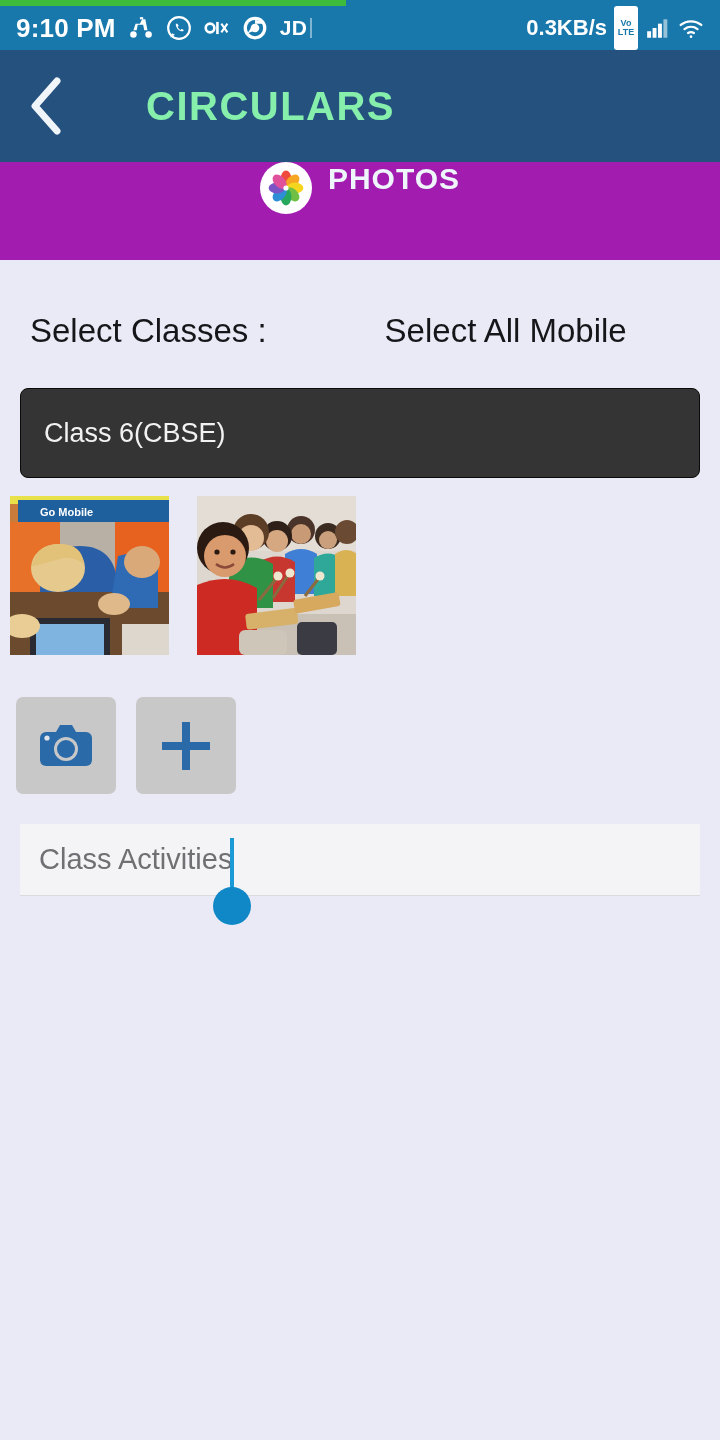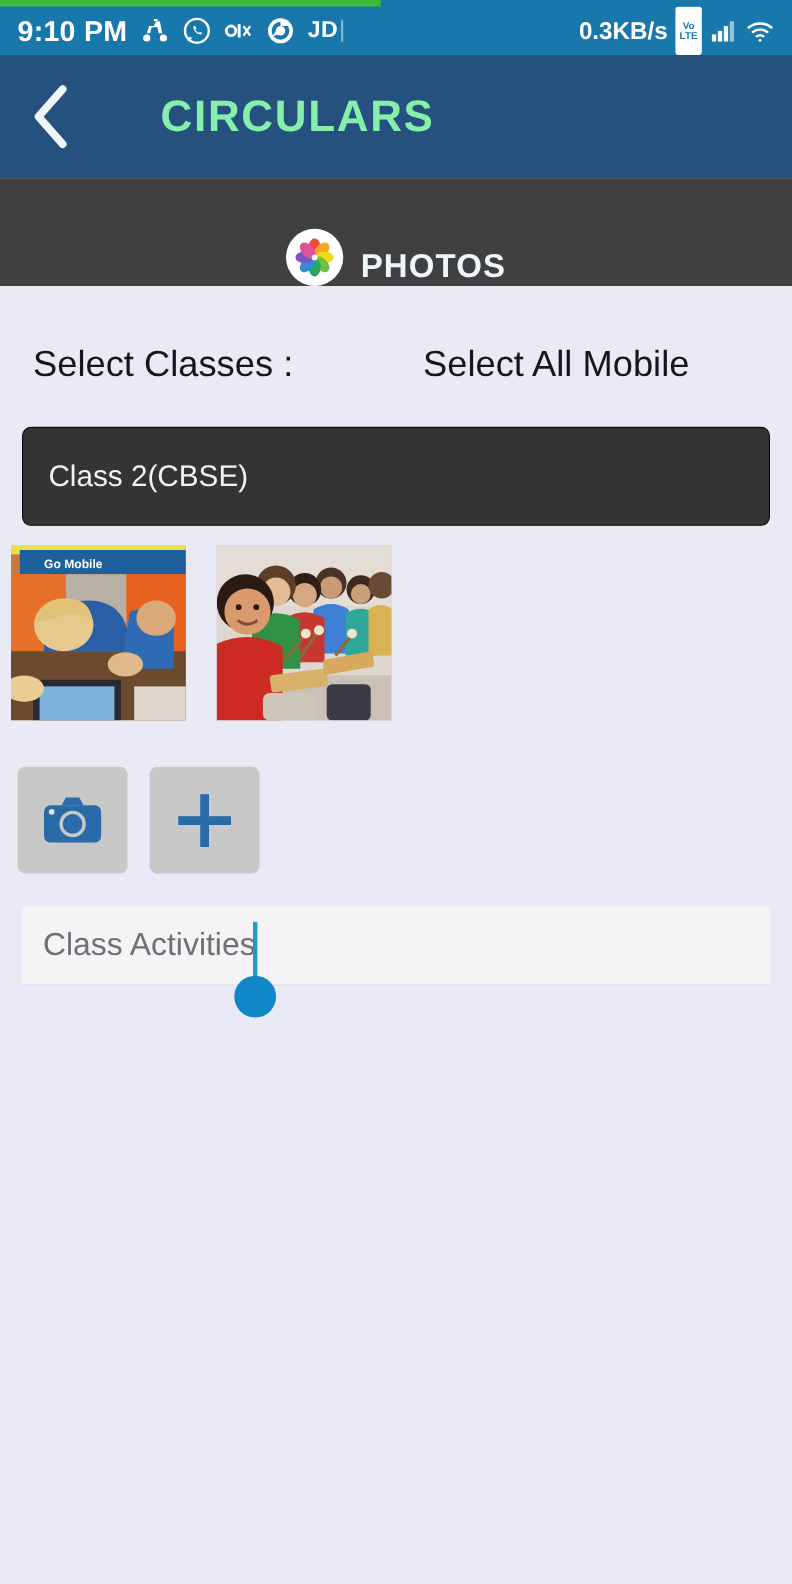--- a/index.html
+++ b/index.html
@@ -114,23 +114,23 @@
     letter-spacing: 1.5px;
     margin-left: 50px;
   }
 
   
   .photos-tab {
     position: absolute;
     top: 162px; left: 0;
     width: 720px;
     height: 98px;
-    background: #404040;
-    display: flex;
-    align-items: flex-end;
+    background: #a21caf;
+    display: flex;
+    align-items: flex-start;
     justify-content: center;
     gap: 16px;
     cursor: pointer;
   }
   .photos-icon {
     width: 52px; height: 52px;
     border-radius: 50%;
     background: #ffffff;
     display: flex;
     align-items: center;
@@ -388,21 +388,21 @@
 </div>
 
 <div class="content">
 
   <div class="row-select">
     <div class="lbl-select-classes">Select Classes :</div>
     <div class="lbl-select-all">Select All Mobile</div>
   </div>
 
   <div class="class-box">
-    <div class="class-box-text">Class 2(CBSE)</div>
+    <div class="class-box-text">Class 6(CBSE)</div>
   </div>
 
   <div class="thumbs">
 
     <div class="thumb">
       <svg width="159" height="159" viewBox="0 0 159 159">
         <rect width="159" height="159" fill="#c97b3c"></rect>
         <rect x="0" y="0" width="159" height="8" fill="#e8e14a"></rect>
         <rect x="8" y="4" width="151" height="22" fill="#1e5f9e"></rect>
         <text x="30" y="20" font-family="Liberation Sans, sans-serif" font-size="11" fill="#ffffff" font-weight="bold">Go Mobile</text>

